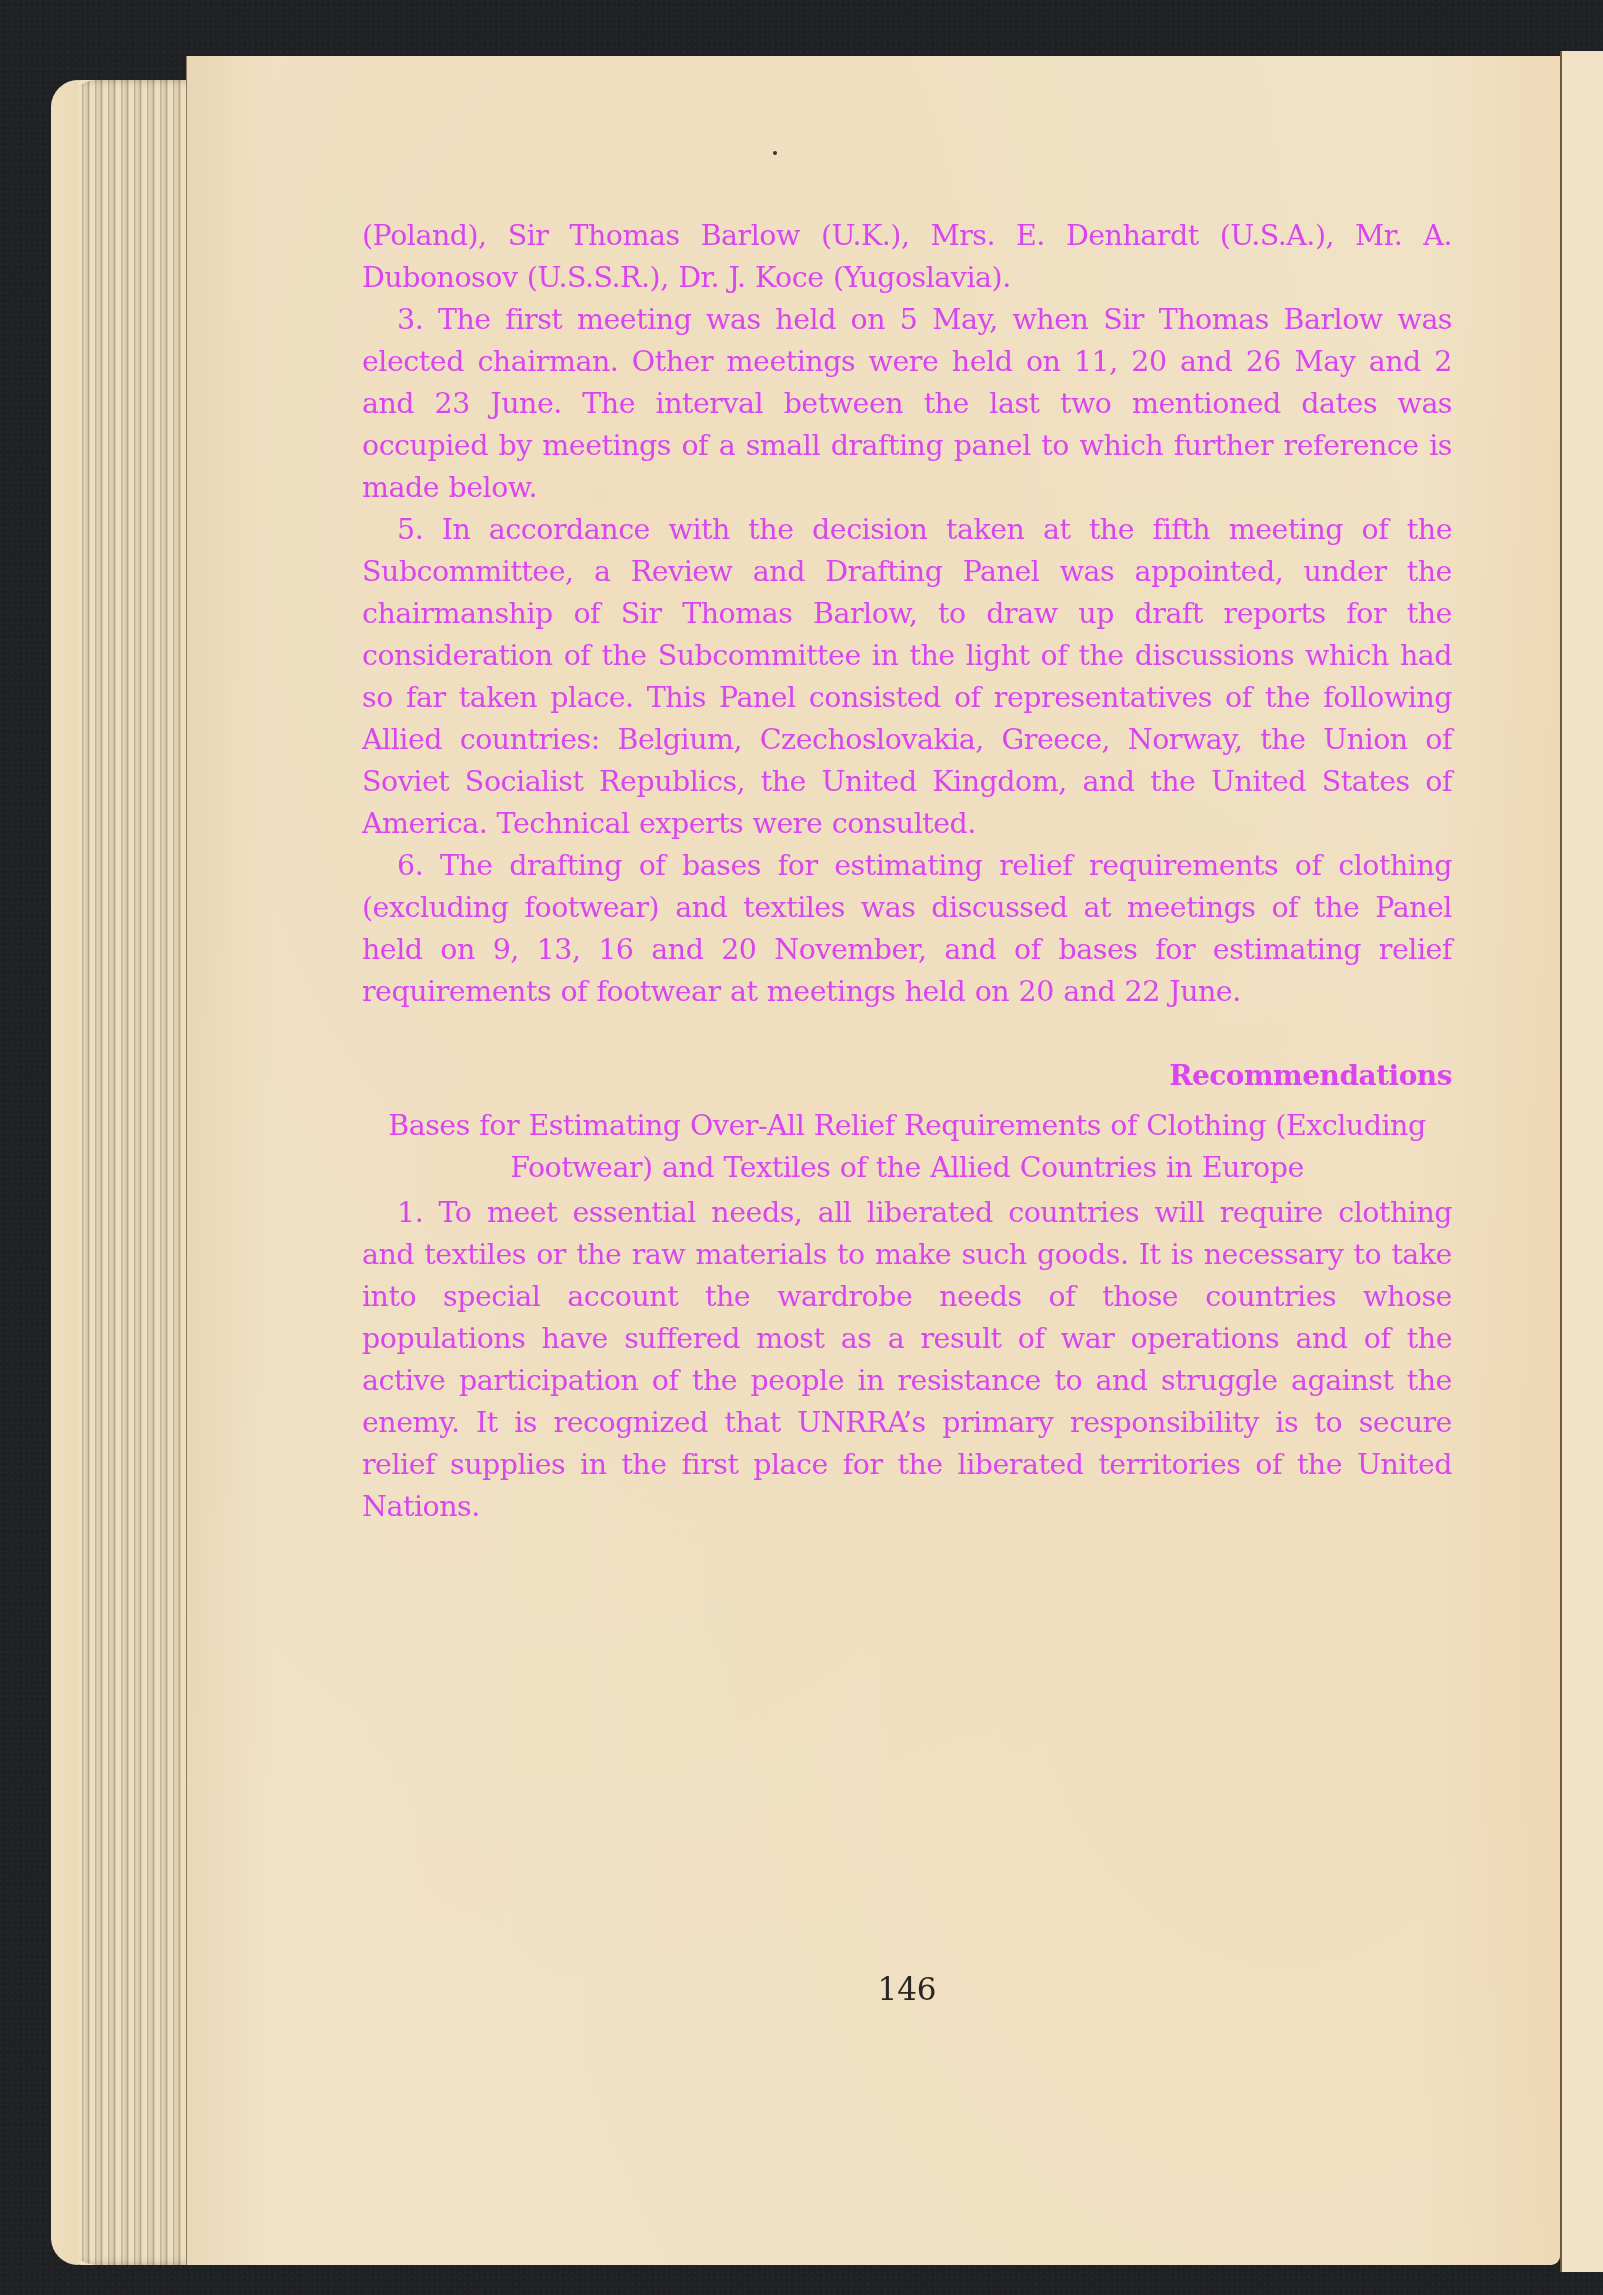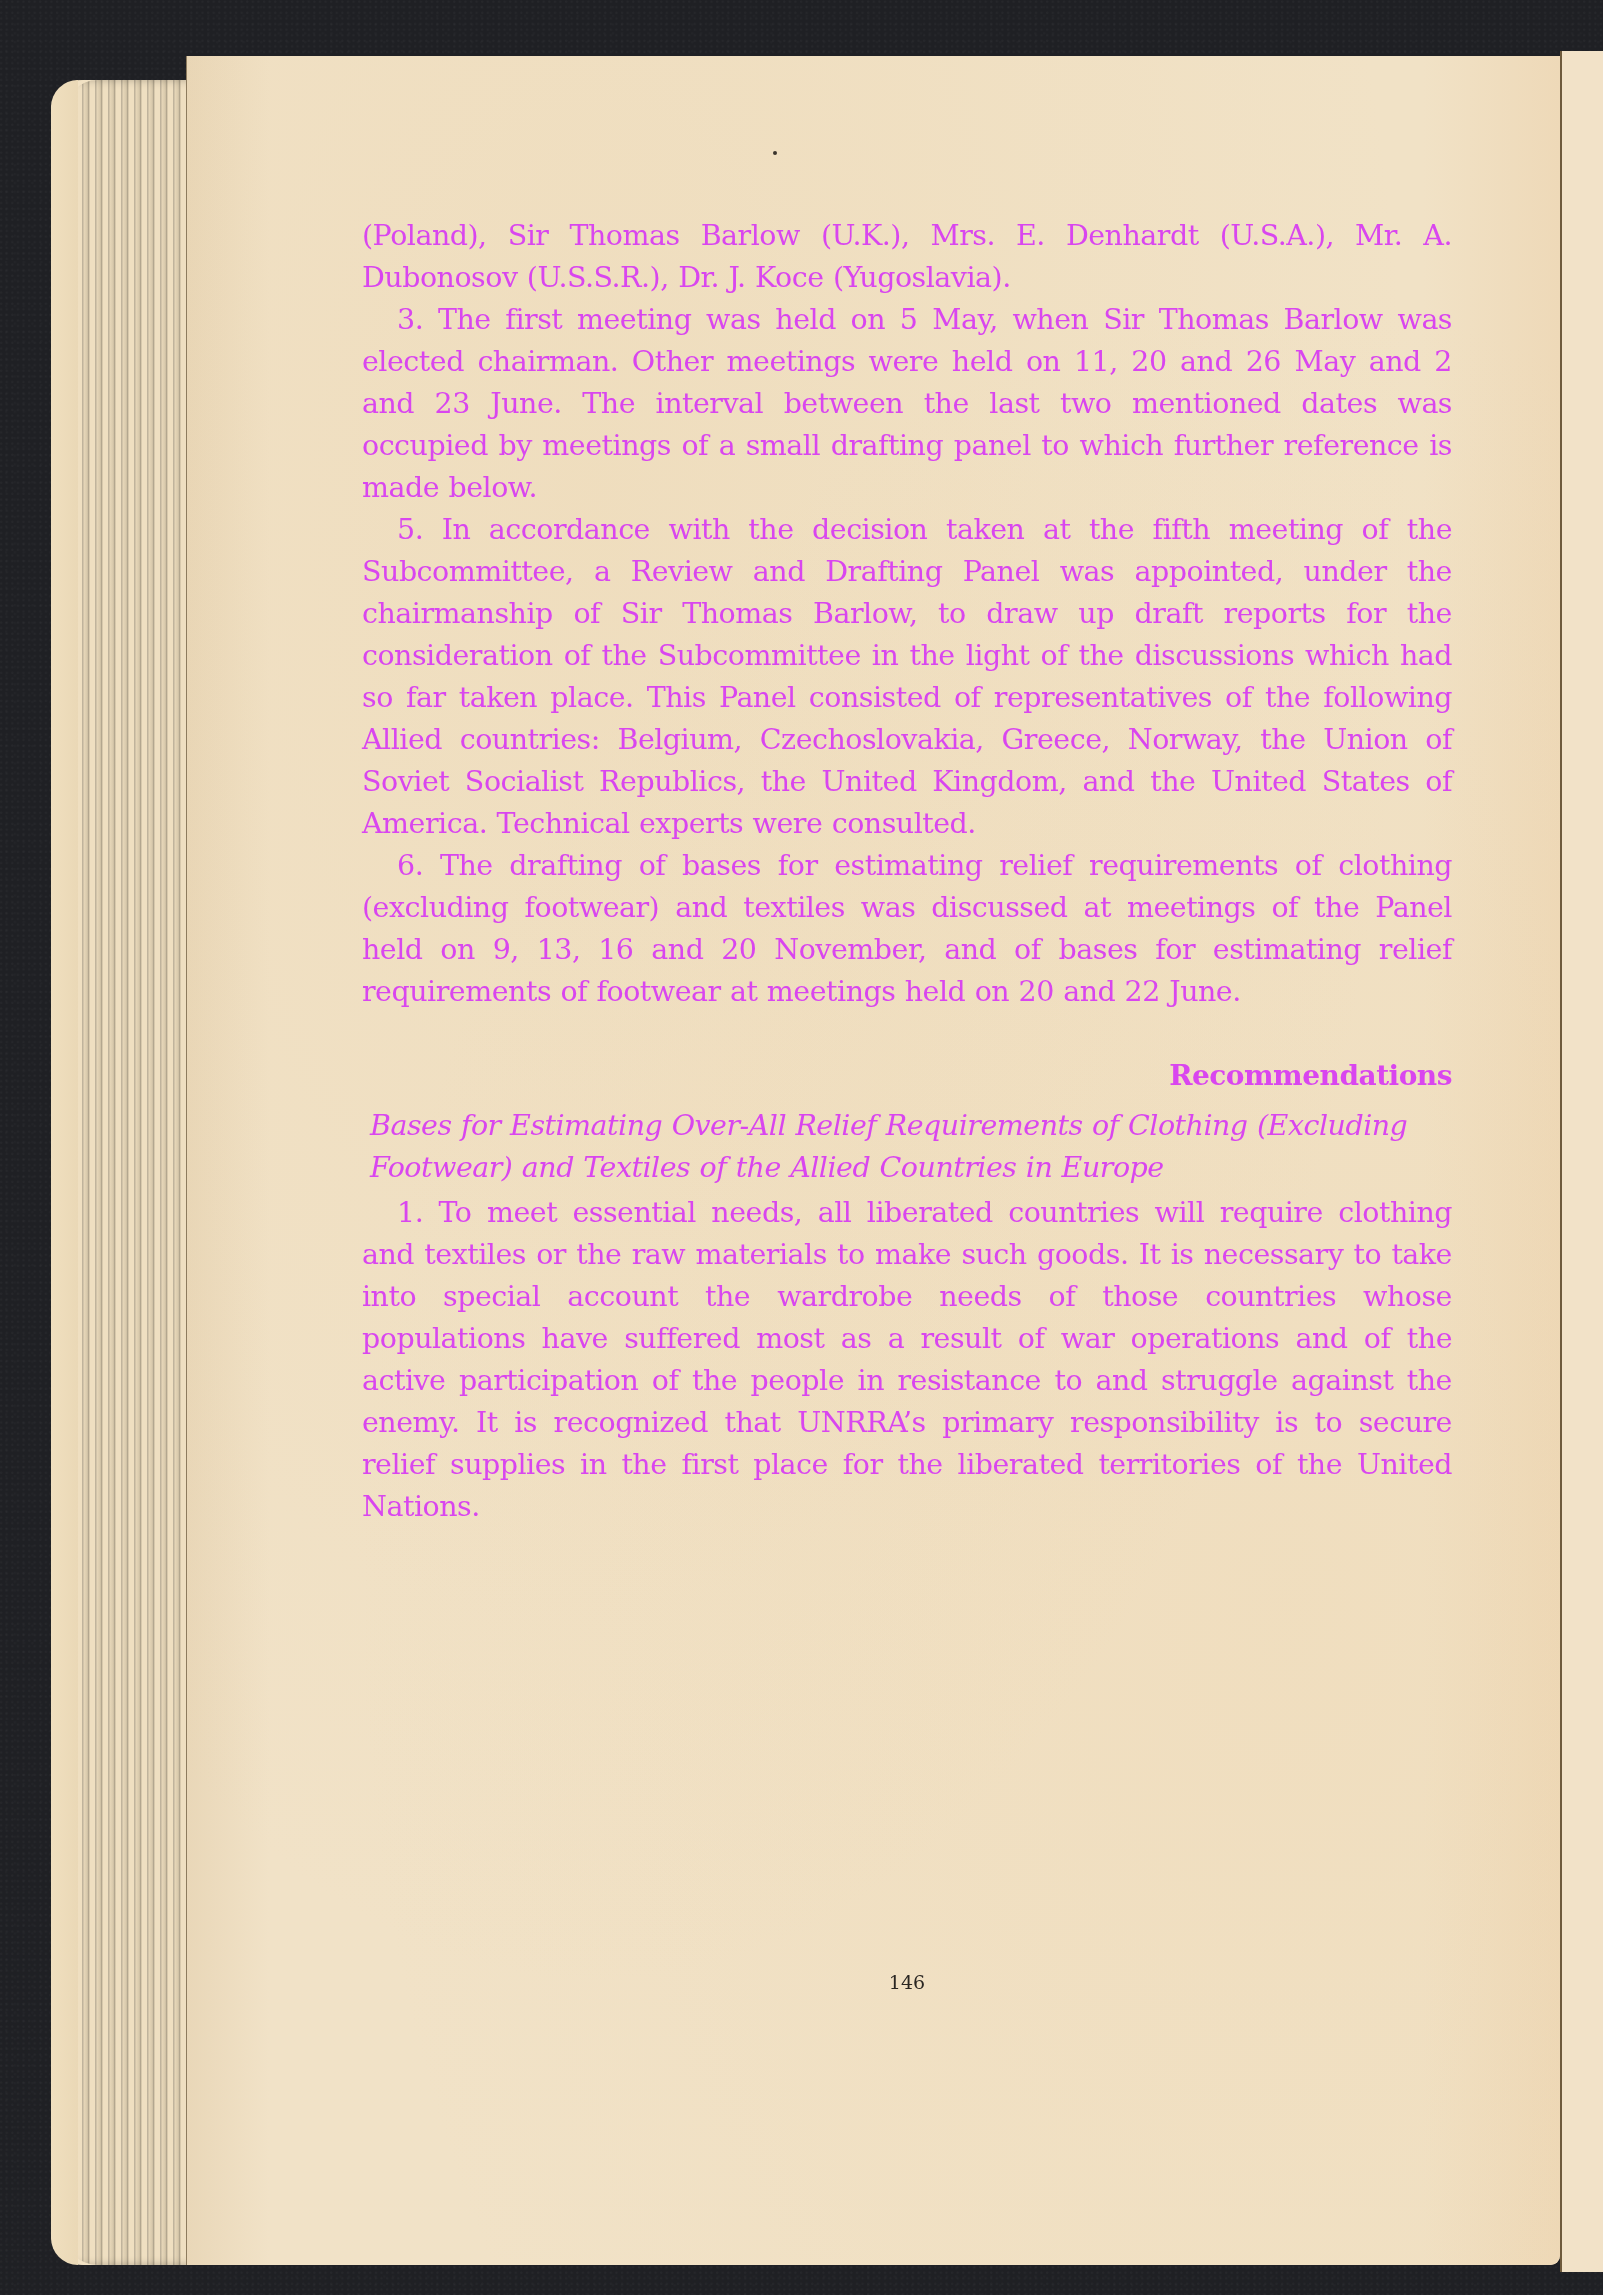--- a/index.html
+++ b/index.html
@@ -91,34 +91,33 @@
   }
   .heading {
     text-align: right;
     font-weight: bold;
     text-indent: 0;
     margin-top: 42px !important;
     margin-bottom: 8px !important;
     font-size: 28px;
   }
   .subheading {
-    text-align: left;
-    font-style: italic;
+    text-align: center;
     text-indent: 0;
     padding: 0 8px;
     margin-bottom: 3.2px !important;
   }
   .page-number {
     position: absolute;
     left: 0;
     width: 100%;
     top: 1971px;
     text-align: center;
     font-family: "DejaVu Serif", "Liberation Serif", serif;
-    font-size: 19px;
+    font-size: 31px;
     color: #2a2622;
   }
   .pagenum-wrap {
     position: absolute;
     left: 362px;
     width: 1090px;
     top: 0;
     height: 100%;
   }
   .stray-dot {

